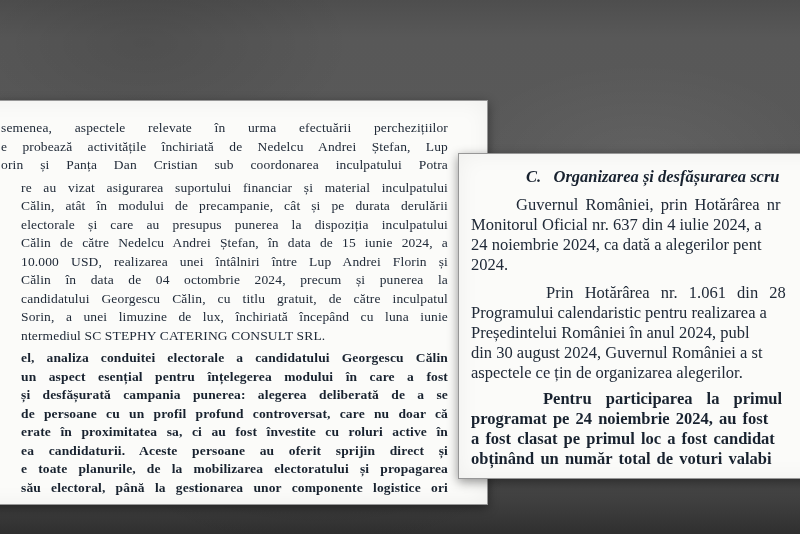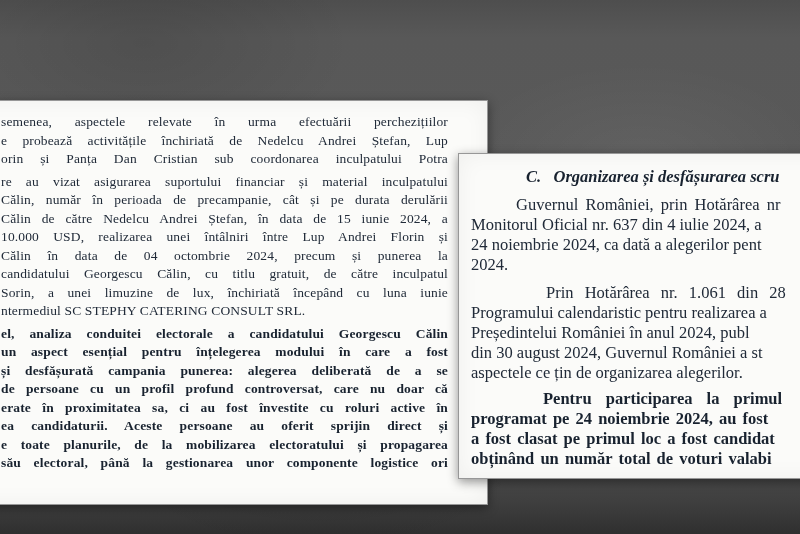--- a/index.html
+++ b/index.html
@@ -18,25 +18,25 @@
   .page {
     position: absolute; background: #fbfbf9;
     border: 1px solid #979797;
     box-shadow: 0 3px 10px rgba(0,0,0,0.42), inset 0 0 22px rgba(0,0,0,0.05);
   }
   .page-left  { left: -36px; top: 100px; width: 522px; height: 403px; z-index: 1; }
   .page-right { left: 458px; top: 153px; width: 420px; height: 324px; z-index: 2; }
 
   
   .lp-text {
-    position: absolute; left: 36px; top: 12px; width: 447px;
+    position: absolute; left: 36px; top: 18px; width: 447px;
     font-size: 13.5px; line-height: 18.5px; color: #212b39;
     letter-spacing: 0.15px;
   }
-  .para + .para { margin-top: 4px; }
+  .para + .para { margin-top: 4px; margin-left: 20px; }
   .para.bold { font-weight: bold; color: #18222f; }
   .lline {
     height: 18.5px; overflow: hidden;
     text-align: justify; text-align-last: justify;
     white-space: normal;
   }
   .lline.pl { text-align: right; text-align-last: left; }
 
   
   .rp-text {
@@ -68,21 +68,22 @@
     <div class="lp-text">
 
       <div class="para">
         <div class="lline">semenea, aspectele relevate în urma efectuării perchezițiilor</div>
         <div class="lline">e probează activitățile închiriată de Nedelcu Andrei Ștefan, Lup</div>
         <div class="lline">orin și Panța Dan Cristian sub coordonarea inculpatului Potra</div>
       </div>
 
       <div class="para">
         <div class="lline">re au vizat asigurarea suportului financiar și material inculpatului</div>
-        <div class="lline">Călin, număr în perioada de precampanie, cât și pe durata derulării</div>
+        <div class="lline">Călin, atât în modului de precampanie, cât și pe durata derulării</div>
+        <div class="lline">electorale și care au presupus punerea la dispoziția inculpatului</div>
         <div class="lline">Călin de către Nedelcu Andrei Ștefan, în data de 15 iunie 2024, a</div>
         <div class="lline">10.000 USD, realizarea unei întâlniri între Lup Andrei Florin și</div>
         <div class="lline">Călin în data de 04 octombrie 2024, precum și punerea la</div>
         <div class="lline">candidatului Georgescu Călin, cu titlu gratuit, de către inculpatul</div>
         <div class="lline">Sorin, a unei limuzine de lux, închiriată începând cu luna iunie</div>
         <div class="lline pl">ntermediul SC STEPHY CATERING CONSULT SRL.</div>
       </div>
 
       <div class="para bold">
         <div class="lline">el, analiza conduitei electorale a candidatului Georgescu Călin</div>

